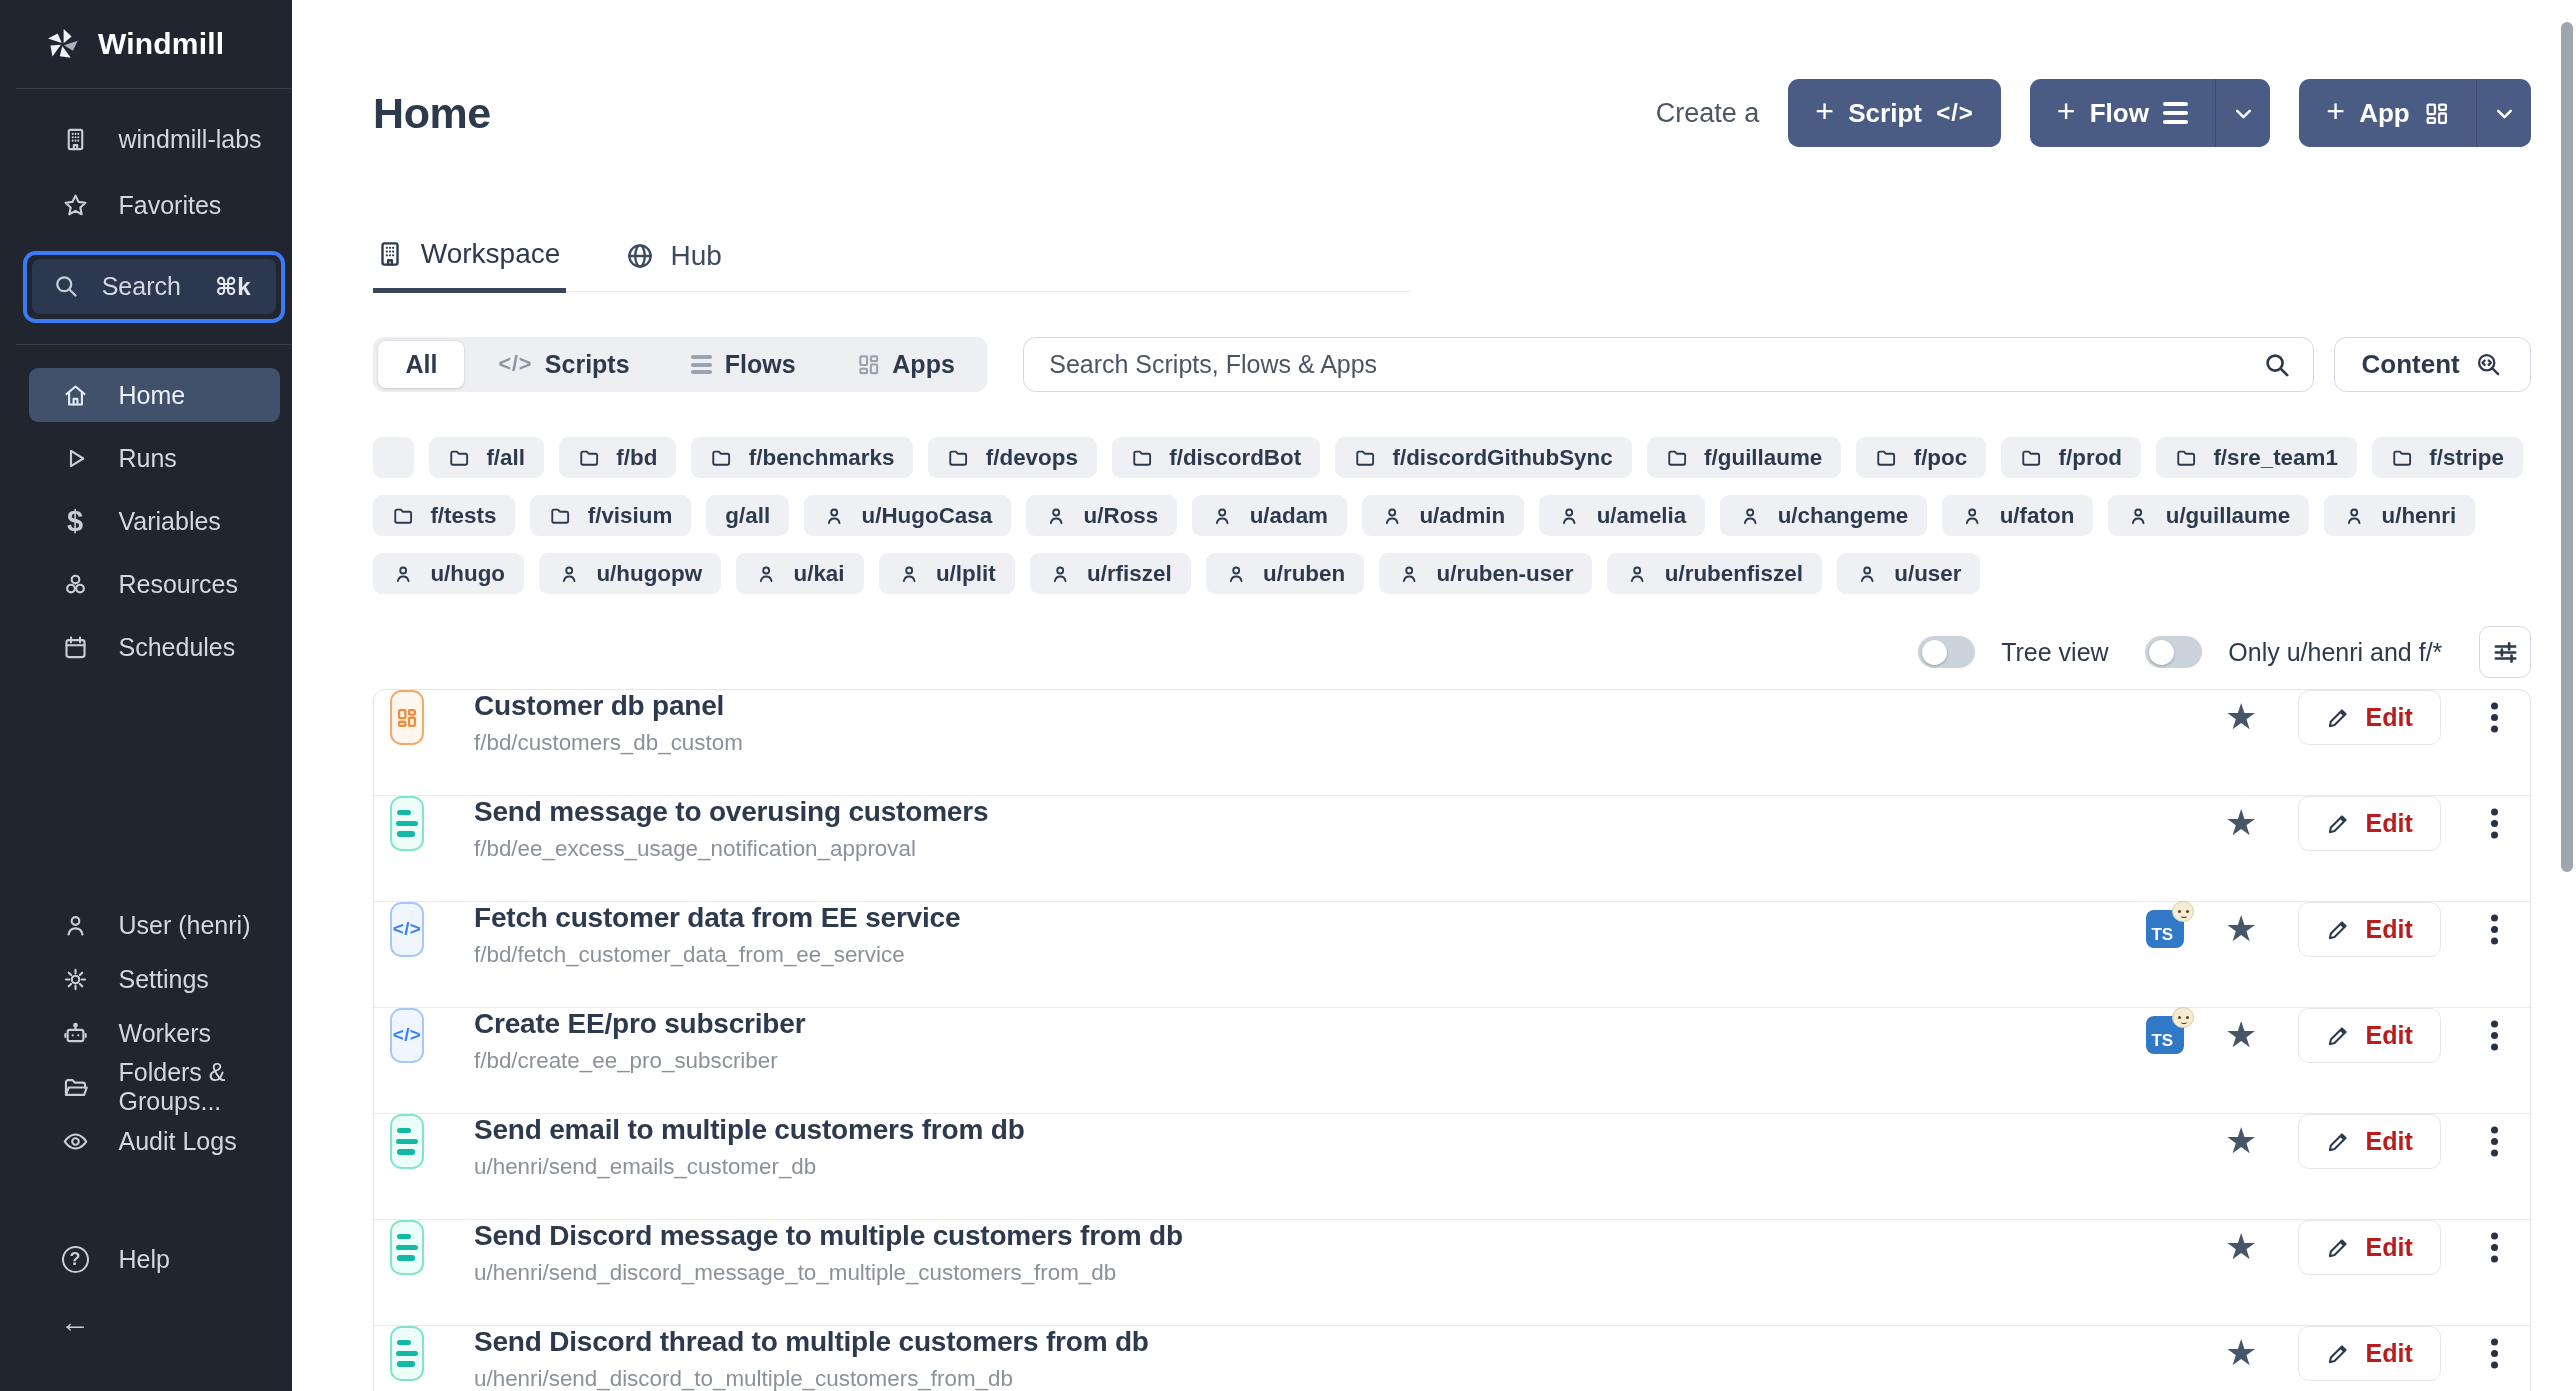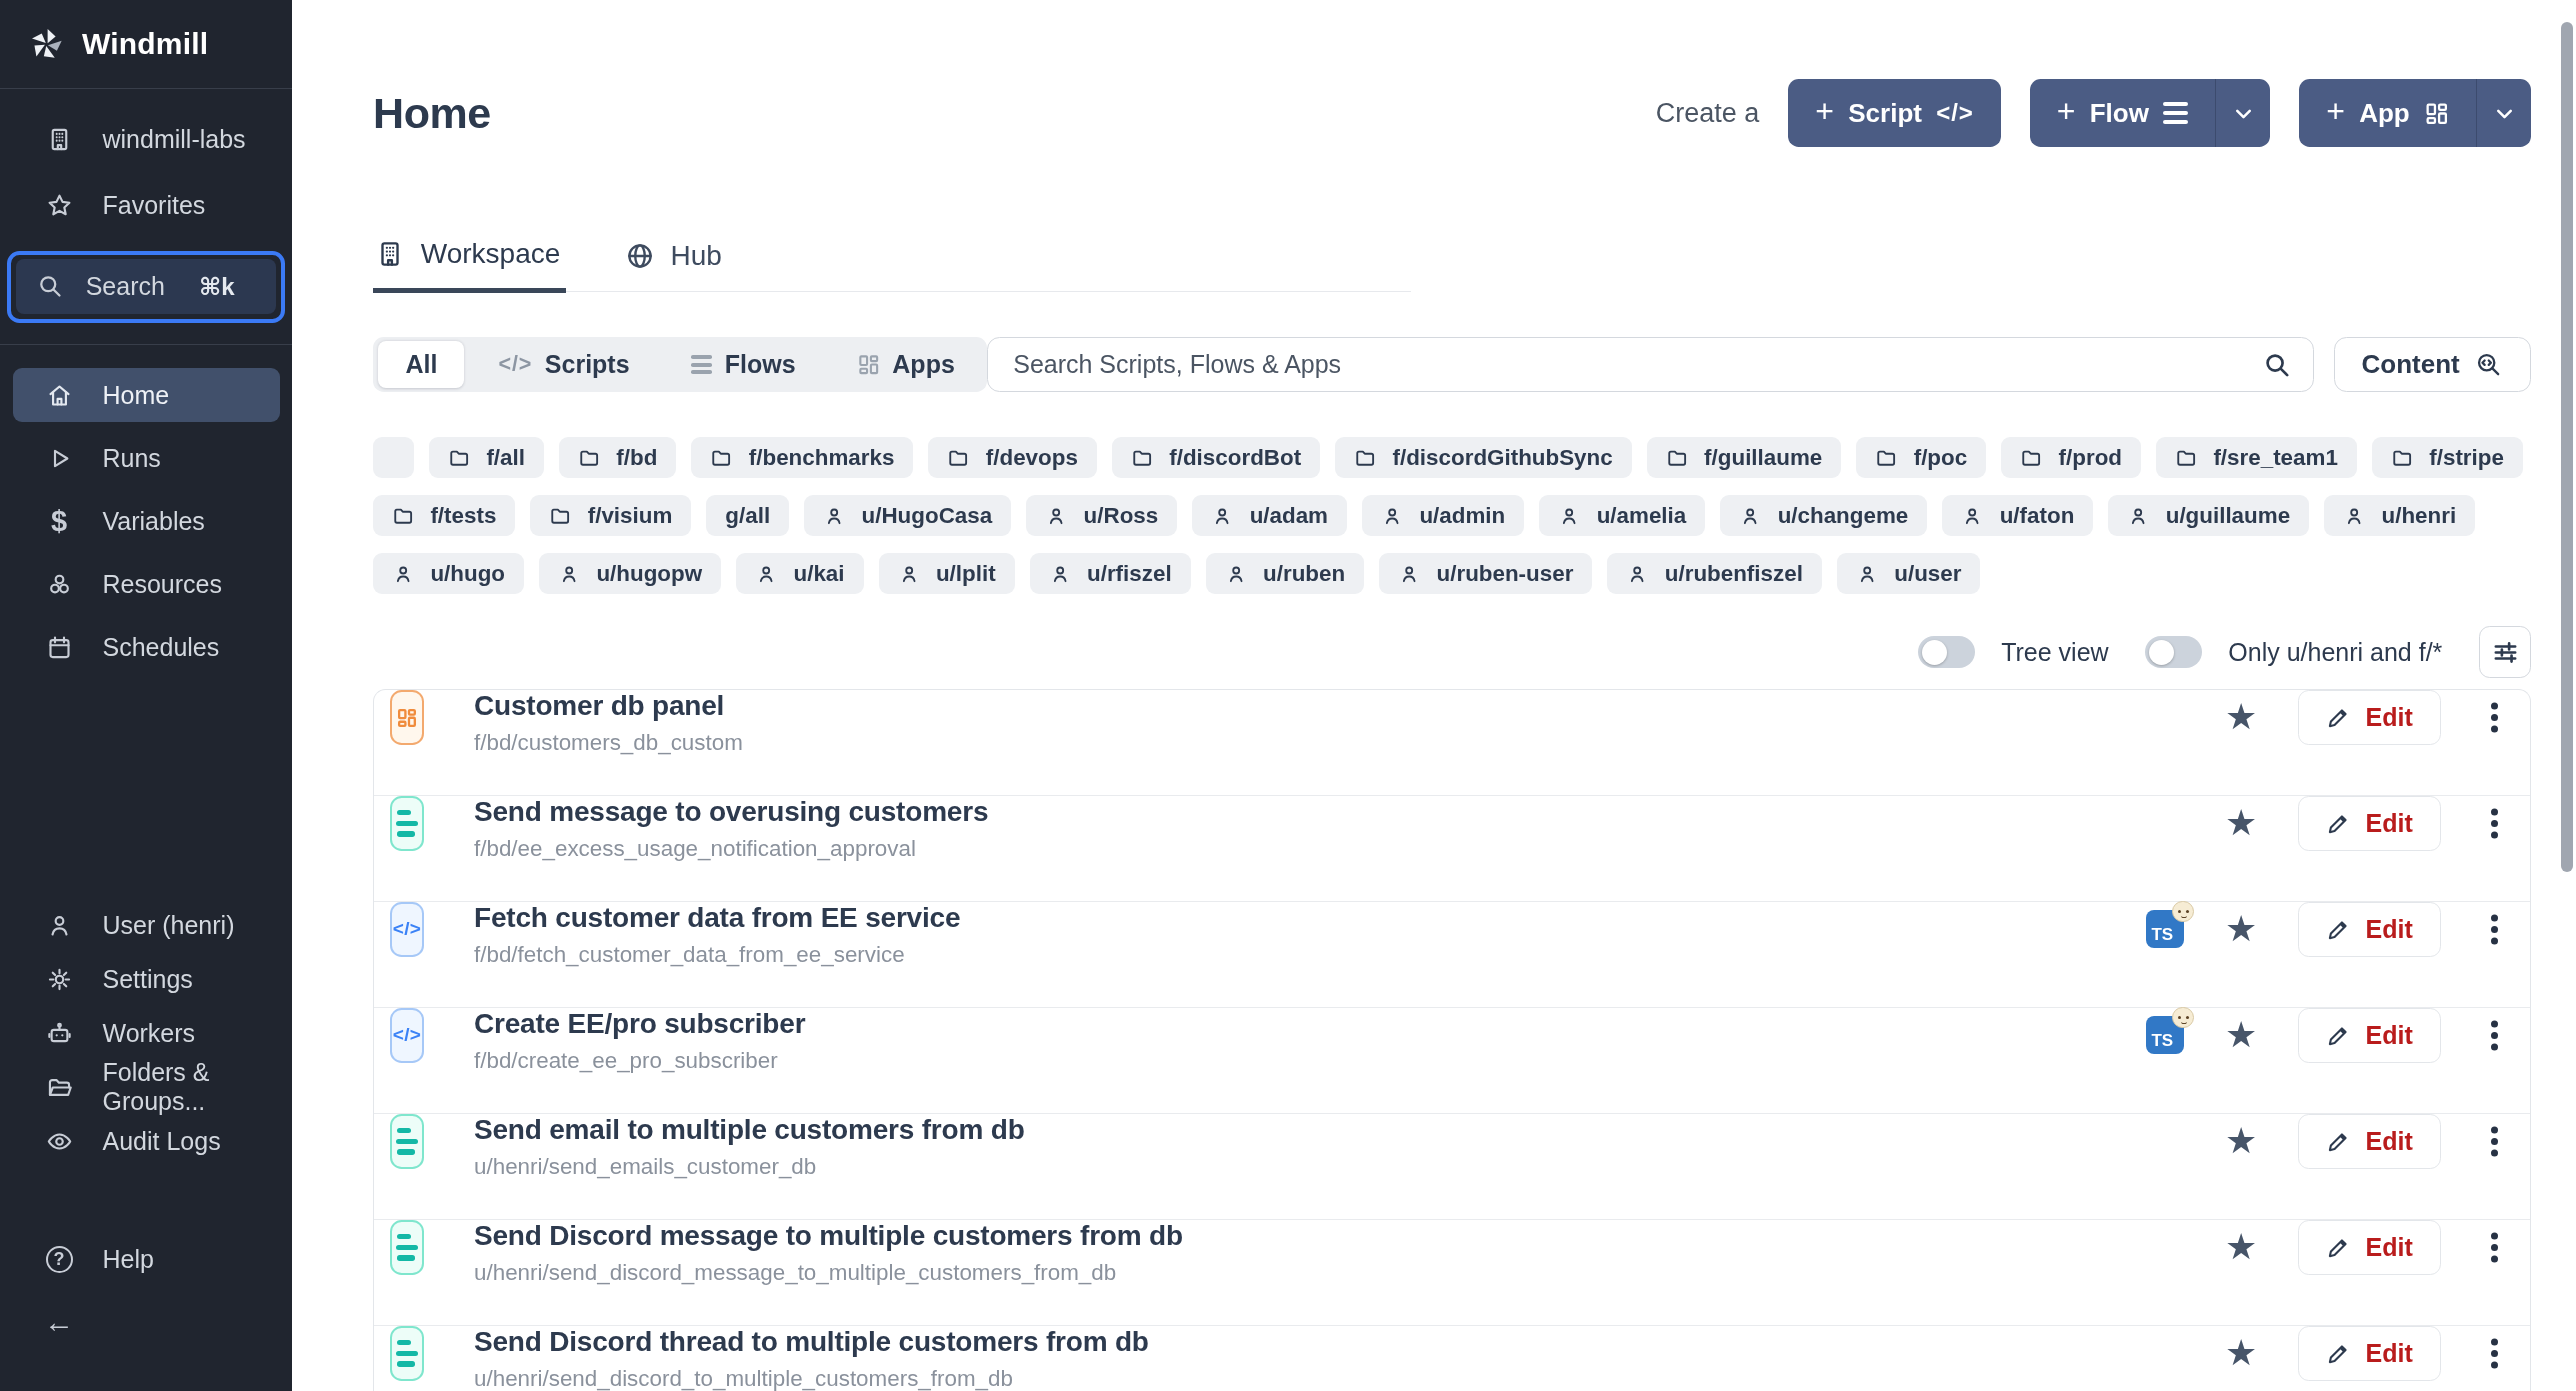--- a/index.html
+++ b/index.html
@@ -2,21 +2,21 @@
 <html style="font-size:14.3px"><head>
 <meta charset="utf-8">
 <style>
   * { margin:0; padding:0; box-sizing:border-box; }
   html,body { width:2576px; height:1392px; overflow:hidden; background:#fff;
     font-family:"Liberation Sans","DejaVu Sans",sans-serif; }
   .page { position:relative; width:2576px; height:1392px; display:flex; }
 
   
   .sidebar { width:292px; height:100%; background:#20252f; color:#d7dbe2; flex:0 0 292px;
-    display:flex; flex-direction:column; }
+    display:flex; flex-direction:column;padding-left:16px; }
   .brand-row { height:89px; display:flex; align-items:center; gap:16px; padding-left:27px;
     border-bottom:1.8px solid #383e4a; }
   .brand-logo { width:39px; height:39px; }
   .brand-name { font-size:30px; font-weight:700; color:#fff; letter-spacing:0.2px; }
   .side-item { display:flex; align-items:center; gap:29px; height:54px; padding-left:32px;
     font-size:25px; color:#d3d8df; cursor:pointer; border-radius:9px; margin:0 12.5px; }
   .side-item .s-icon { width:29px; height:29px; flex:0 0 29px; display:flex; align-items:center; justify-content:center; color:#c8cdd6; }
   .side-item svg { width:27px; height:27px; stroke:#c8cdd6; stroke-width:1.9; fill:none;
     stroke-linecap:round; stroke-linejoin:round; }
   .ws-block { margin-top:23px; }
@@ -69,21 +69,21 @@
   .segmented { background:#edeff2; border-radius:10.7px; height:55px; display:flex; align-items:center;
     padding:0 5.4px; gap:7.2px; }
   .seg { display:flex; align-items:center; gap:12.5px; font-size:25px; font-weight:600; color:#2d3a4e;
     padding:0 27px; height:47px; border-radius:8px; cursor:pointer; }
   .seg.active { background:#fff; font-weight:700; box-shadow:0 0.9px 2.7px rgba(20,30,50,.18); }
   .seg .seg-code { color:#8d96a3; font-size:21.5px; font-weight:700; letter-spacing:0.9px; }
   .seg .bars-gray { display:flex; flex-direction:column; gap:3.6px; }
   .seg .bars-gray i { width:21.5px; height:4px; background:#9aa3ae; border-radius:1.8px; display:block; }
   .seg svg.apps { width:23px; height:23px; }
   .seg svg.apps rect { fill:none; stroke:#9aa3ae; stroke-width:2.2; }
-  .search-box { flex:1; position:relative; }
+  .search-box { flex:1; margin-left:36px; position:relative; }
   .search-box input { width:100%; height:55px; border:1.8px solid #d4d8de; border-radius:12.5px;
     font-size:25px; color:#2d3a4e; padding:0 64px 0 25px; outline:none; font-family:inherit; }
   .search-box input::placeholder { color:#4b5563; }
   .search-box svg { position:absolute; right:21.5px; top:13.4px; width:29px; height:29px; stroke:#2d3a4e;
     stroke-width:2.2; fill:none; stroke-linecap:round; }
   .content-btn { margin-left:19.7px; height:55px; border:1.8px solid #d4d8de; border-radius:12.5px; background:#fff;
     display:flex; align-items:center; gap:14.3px; padding:0 27px; font-size:26px; font-weight:700; color:#2d3a4e; cursor:pointer; }
   .content-btn svg { width:29px; height:29px; stroke:#2d3a4e; stroke-width:1.9; fill:none; stroke-linecap:round; stroke-linejoin:round; }
 
   .chips-block { margin-top:45px; display:flex; flex-direction:column; gap:17px; }

